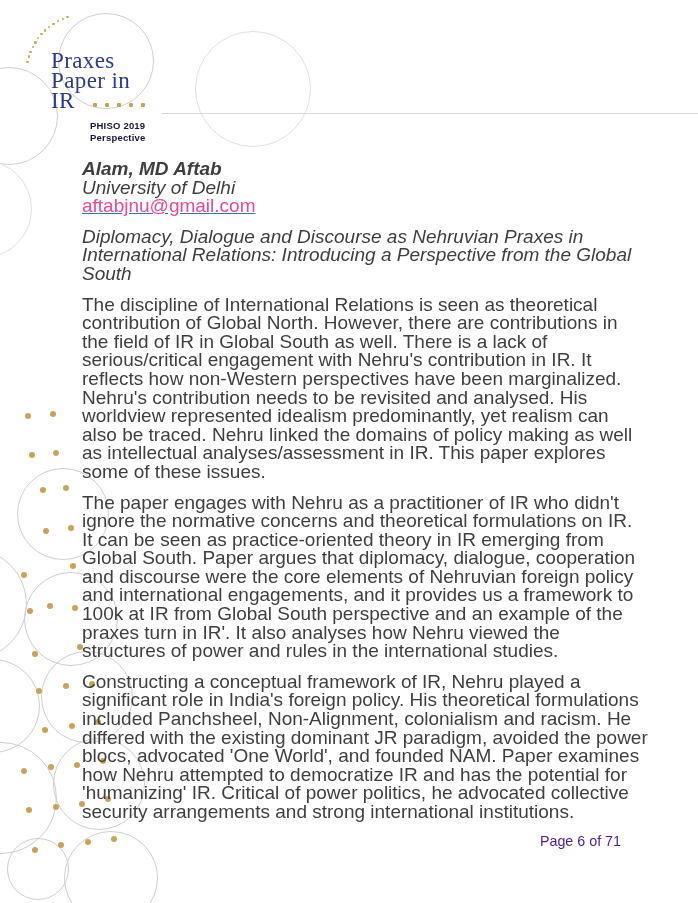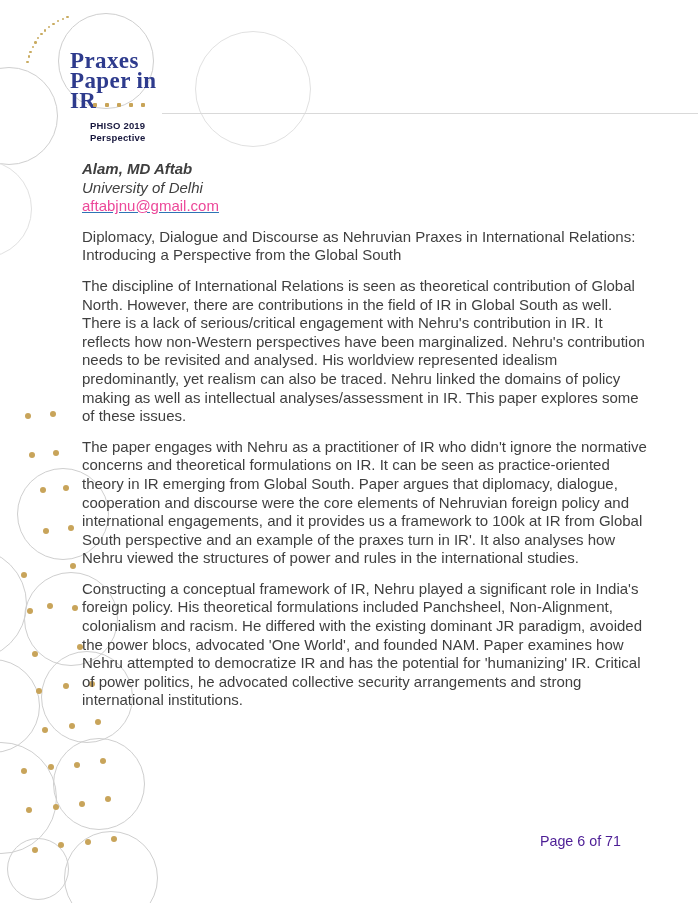--- a/index.html
+++ b/index.html
@@ -12,40 +12,40 @@
 
   
   .decor { position:absolute; left:0; top:0; width:100%; height:100%; z-index:1; }
   .circle { position:absolute; border:1px solid #cfcfcf; border-radius:50%; background:transparent; }
   .circle.faint { border-color:#e1e1e1; }
   .dot { position:absolute; width:6px; height:6px; border-radius:50%; background:#c8a45a; }
   .dot.sm { width:2.4px; height:2.4px; background:#c9ab60; }
 
   
   .logo-word {
-    position:absolute; left:70px; top:51px; z-index:2;
-    font-family:"Liberation Serif", serif; font-weight:bold;
+    position:absolute; left:51px; top:51px; z-index:2;
+    font-family:"Liberation Serif", serif; font-weight:normal;
     color:#2e3b8d; font-size:23px; line-height:20px; letter-spacing:0.4px;
   }
   .logo-gold-dots { position:absolute; left:93px; top:103px; z-index:2; display:flex; gap:8px; }
   .logo-gold-dots span { width:4px; height:4px; background:#c8a458; border-radius:1px; }
   .hrule { position:absolute; left:162px; right:0; top:113px; border-top:1px solid #d9d9d9; z-index:2; }
   .logo-subtitle {
     position:absolute; left:90px; top:120px; z-index:2;
     font-size:9.5px; font-weight:bold; color:#17173d; line-height:12px; letter-spacing:0.2px;
   }
 
   
   .content { position:absolute; left:82px; top:160px; width:566px; z-index:2;
-             font-size:15px; line-height:18.6px; }
+             font-size:19px; line-height:18.6px; }
   .content p { margin:0 0 12px 0; }
   .author-name { font-weight:bold; font-style:italic; }
   .author-aff { font-style:italic; }
   .email-link { color:#ec4899; text-decoration:underline; text-decoration-color:#2e74b5; cursor:pointer; }
-  .paper-title { }
+  .paper-title { font-style:italic; }
 
   .footer { position:absolute; right:77px; top:833px; z-index:2; font-size:14.3px; color:#4c1d95; }
 </style>
 </head>
 <body>
 
 <div class="page">
 
   <div class="decor" id="decor">
       <div class="circle" style="left: 58px; top: 13px; height: 94px; width: 94px;"></div>

